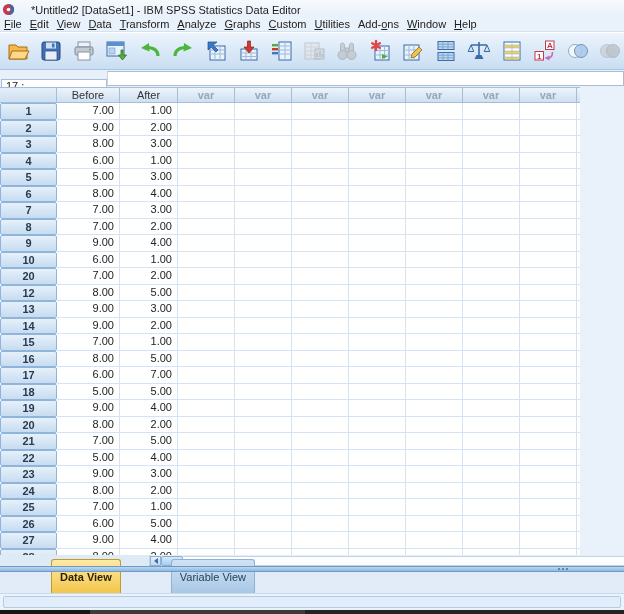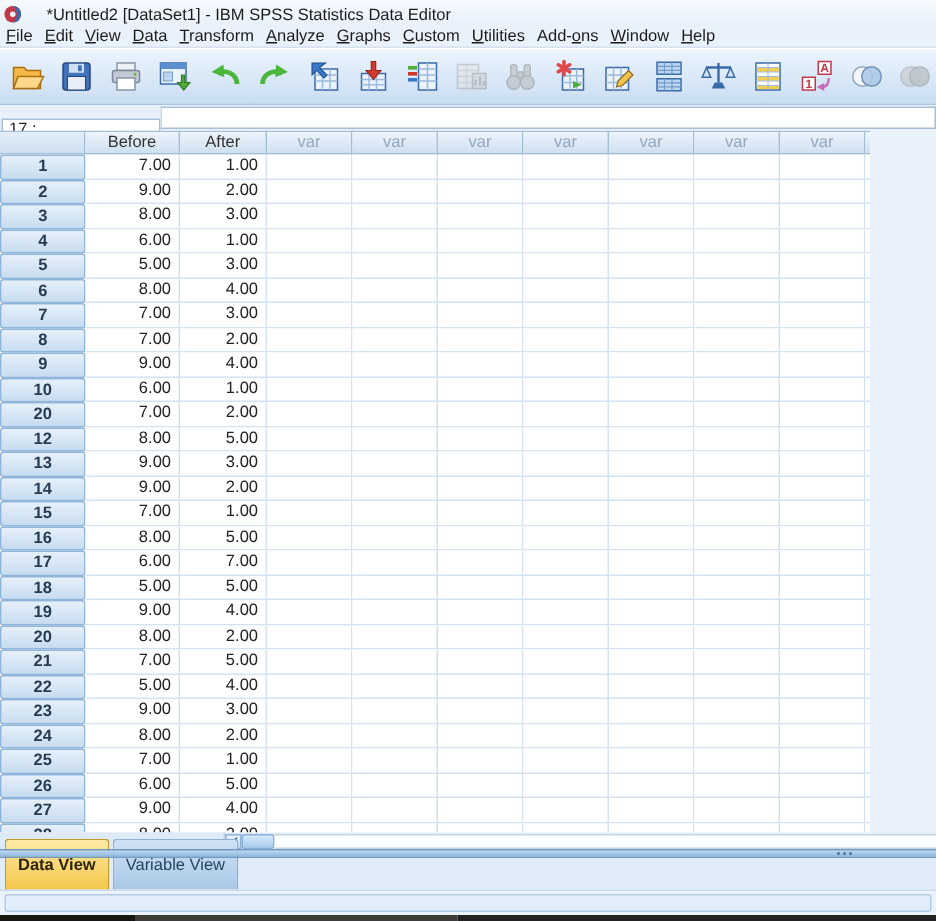--- a/index.html
+++ b/index.html
@@ -29,21 +29,21 @@
              font-size:11px; line-height:13px; padding-left:4px; color:#222;margin-top:15px; }
   .ref-editor { flex:1; height:15px; background:#ffffff; border:1px solid #a9bed4; border-left:1px solid #c6d6e6; }
 
   .grid { width:580px; overflow:hidden; background:#fff; }
   .grid-header-row { display:flex; height:16px; }
   .cell { flex:0 0 auto; overflow:hidden; white-space:nowrap; }
   .c-rowhdr { width:57px; } .c-before { width:63px; } .c-after { width:58px; } .c-var { width:57px; }
   .hdr { background:linear-gradient(#eef4fb,#cfe0f1); border-right:1px solid #a5bed6;
          border-top:1px solid #a5bed6; border-bottom:1px solid #a5bed6;
          text-align:center; line-height:14px; color:#333; }
-  .hdr-var { color:#93a7be; }
+  .hdr-var { color:#93a7be;font-weight:bold; }
   .corner { background:linear-gradient(#e4eef9,#cddff0); }
 
   .grid-body { height:452px; overflow:hidden; }
   .grid-row { display:flex; height:16.5px; }
   .rowhdr { background:linear-gradient(#e6f0fa,#c7dcf0); border:1px solid #8fb6da; border-radius:2px;
             text-align:center; line-height:14px; font-weight:bold; color:#273c52; }
   .val { background:#fff; border-right:1px solid #d3e3f2; border-bottom:1px solid #d3e3f2;
          text-align:right; padding-right:5px; line-height:15px; color:#222; }
 
   .hscroll-row { height:11px; display:flex; background:#e6eefa; align-items:center; }
@@ -57,21 +57,21 @@
   .hscroll-track { flex:1; height:10px; background:#fbfdff; border-top:1px solid #c4d4e4; border-bottom:1px solid #c4d4e4; }
 
   .splitter { height:6px; background:linear-gradient(#bcd8f1,#8fb8e0); border-top:1px solid #6f9ac4;
               border-bottom:1px solid #6f9ac4; position:relative; }
   .splitter-dots { position:absolute; left:558px; top:1px; display:flex; gap:2px; }
   .splitter-dots i { width:2px; height:2px; background:#4a6f96; border-radius:50%; }
 
   .tabbar { height:21px; display:flex; align-items:flex-end; padding-left:3px; background:#e2ecf8; }
   .vtab { height:34px; padding:0 8px; display:flex; align-items:center; margin-right:2px;
           border:1px solid #93b1cf; border-bottom:none; border-radius:3px 3px 0 0;
-          background:linear-gradient(#cfe2f4,#a9c8e6); color:#24435f; white-space:nowrap; }
+          background:linear-gradient(#cfe2f4,#a9c8e6); color:#24435f; white-space:nowrap;margin-left:48px; }
   .vtab-active { background:linear-gradient(#fdeaa6,#f3c64a); border-color:#c09b2e;
                  color:#2e2306; font-weight:bold; }
 
   .statusbar { height:17px; background:#eaf2fc; padding:2px 3px; border-top:1px solid #c9daec; }
   .status-field { height:12px; background:#e2edfb; border:1px solid #b4cbe4; border-radius:2px;
                   font-size:10px; color:#333; padding-left:4px; }
 
   .bottom-strip { height:4px; display:flex; }
   .bs-1 { width:90px; background:#161613; }
   .bs-2 { width:215px; background:#3e3c38; }

